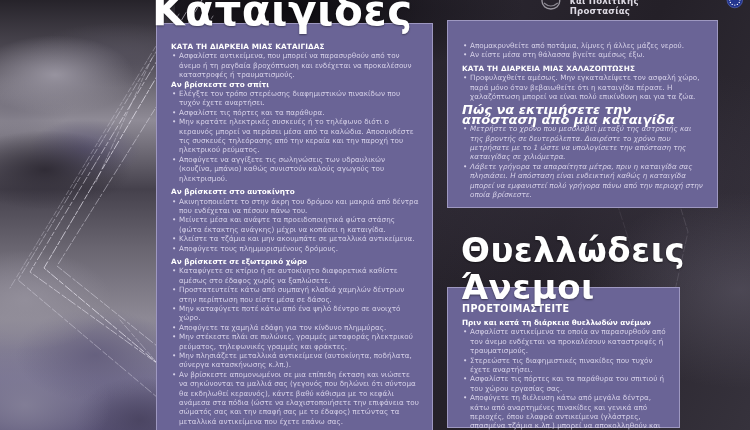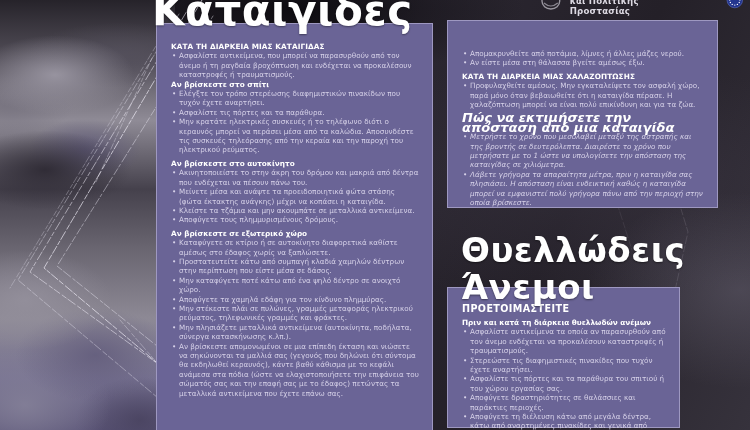--- a/index.html
+++ b/index.html
@@ -112,37 +112,38 @@
 
   <div class="panel" style="left:156px;top:23px;width:277px;height:420px;padding:18px 13px 10px 14px;">
     <div class="panel-body">
 
     <div class="block h-caps">ΚΑΤΑ ΤΗ ΔΙΑΡΚΕΙΑ ΜΙΑΣ ΚΑΤΑΙΓΙΔΑΣ</div>
         <div class="block li">Ασφαλίστε αντικείμενα, που μπορεί να παρασυρθούν από τον άνεμο ή τη ραγδαία βροχόπτωση και ενδέχεται να προκαλέσουν καταστροφές ή τραυματισμούς.</div>
         <div class="block h-sub">Αν βρίσκεστε στο σπίτι</div>
         <div class="block li">Ελέγξτε τον τρόπο στερέωσης διαφημιστικών πινακίδων που τυχόν έχετε αναρτήσει.</div>
         <div class="block li">Ασφαλίστε τις πόρτες και τα παράθυρα.</div>
         <div class="block li">Μην κρατάτε ηλεκτρικές συσκευές ή το τηλέφωνο διότι ο κεραυνός μπορεί να περάσει μέσα από τα καλώδια. Αποσυνδέστε τις συσκευές τηλεόρασης από την κεραία και την παροχή του ηλεκτρικού ρεύματος.</div>
+        <div class="block li">Αποφύγετε να αγγίξετε τις σωληνώσεις των υδραυλικών (κουζίνα, μπάνιο) καθώς συνιστούν καλούς αγωγούς του ηλεκτρισμού.</div>
         <div class="block h-sub gap">Αν βρίσκεστε στο αυτοκίνητο</div>
         <div class="block li">Ακινητοποιείστε το στην άκρη του δρόμου και μακριά από δέντρα που ενδέχεται να πέσουν πάνω του.</div>
         <div class="block li">Μείνετε μέσα και ανάψτε τα προειδοποιητικά φώτα στάσης (φώτα έκτακτης ανάγκης) μέχρι να κοπάσει η καταιγίδα.</div>
         <div class="block li">Κλείστε τα τζάμια και μην ακουμπάτε σε μεταλλικά αντικείμενα.</div>
         <div class="block li">Αποφύγετε τους πλημμυρισμένους δρόμους.</div>
         <div class="block h-sub gap">Αν βρίσκεστε σε εξωτερικό χώρο</div>
         <div class="block li">Καταφύγετε σε κτίριο ή σε αυτοκίνητο διαφορετικά καθίστε αμέσως στο έδαφος  χωρίς να ξαπλώσετε.</div>
         <div class="block li">Προστατευτείτε κάτω από συμπαγή κλαδιά χαμηλών δέντρων στην περίπτωση που είστε μέσα σε δάσος.</div>
         <div class="block li">Μην καταφύγετε ποτέ κάτω από ένα ψηλό δέντρο σε ανοιχτό χώρο.</div>
         <div class="block li">Αποφύγετε τα χαμηλά εδάφη για τον κίνδυνο πλημμύρας.</div>
         <div class="block li">Μην στέκεστε πλάι σε πυλώνες, γραμμές μεταφοράς ηλεκτρικού ρεύματος, τηλεφωνικές γραμμές και φράκτες.</div>
         <div class="block li">Μην πλησιάζετε μεταλλικά αντικείμενα (αυτοκίνητα, ποδήλατα, σύνεργα κατασκήνωσης κ.λπ.).</div>
         <div class="block li">Αν βρίσκεστε απομονωμένοι σε μια επίπεδη έκταση και νιώσετε να σηκώνονται τα μαλλιά σας (γεγονός που δηλώνει ότι σύντομα θα εκδηλωθεί κεραυνός), κάντε βαθύ κάθισμα με το κεφάλι ανάμεσα στα πόδια (ώστε να ελαχιστοποιήσετε την επιφάνεια του σώματός σας και την επαφή σας με το έδαφος) πετώντας τα μεταλλικά αντικείμενα που έχετε επάνω σας.</div>
       </div>
   </div>
 
-  <div class="panel" style="left:447px;top:20px;width:271px;height:188px;padding:28px 13px 8px 14px;">
+  <div class="panel" style="left:447px;top:20px;width:271px;height:188px;padding:20px 13px 8px 14px;">
     <div class="panel-body">
 
     <div class="block li">Απομακρυνθείτε από ποτάμια, λίμνες ή άλλες μάζες νερού.</div>
         <div class="block li">Αν είστε μέσα στη θάλασσα βγείτε αμέσως έξω.</div>
         <div class="block h-caps gap">ΚΑΤΑ ΤΗ ΔΙΑΡΚΕΙΑ ΜΙΑΣ ΧΑΛΑΖΟΠΤΩΣΗΣ</div>
         <div class="block li">Προφυλαχθείτε αμέσως. Μην εγκαταλείψετε τον ασφαλή χώρο, παρά μόνο όταν βεβαιωθείτε ότι η καταιγίδα πέρασε. Η χαλαζόπτωση μπορεί να είναι πολύ επικίνδυνη και για τα ζώα.</div>
         <div class="block h-italic gap">Πώς να εκτιμήσετε την απόσταση από μια καταιγίδα</div>
         <div class="block li italic">Μετρήστε το χρόνο που μεσολαβεί μεταξύ της αστραπής και της βροντής σε δευτερόλεπτα. Διαιρέστε το χρόνο που μετρήσατε με το 1 ώστε να υπολογίσετε την απόσταση της καταιγίδας σε χιλιόμετρα.</div>
         <div class="block li italic">Λάβετε γρήγορα τα απαραίτητα μέτρα, πριν η καταιγίδα σας πλησιάσει. Η απόσταση είναι ενδεικτική καθώς η καταιγίδα μπορεί να εμφανιστεί πολύ γρήγορα πάνω από την περιοχή στην οποία βρίσκεστε.</div>
       </div>
@@ -151,18 +152,17 @@
   <h1 class="title-wind">Θυελλώδεις Άνεμοι</h1>
 
   <div class="panel" style="left:447px;top:287px;width:233px;height:141px;padding:15px 13px 20px 14px;">
     <div class="panel-body">
 
     <div class="block h-big">ΠΡΟΕΤΟΙΜΑΣΤΕΙΤΕ</div>
         <div class="block h-sub gap">Πριν και κατά τη διάρκεια θυελλωδών ανέμων</div>
         <div class="block li">Ασφαλίστε αντικείμενα τα οποία αν παρασυρθούν από τον άνεμο ενδέχεται να προκαλέσουν καταστροφές ή τραυματισμούς.</div>
         <div class="block li">Στερεώστε τις διαφημιστικές πινακίδες που τυχόν έχετε αναρτήσει.</div>
         <div class="block li">Ασφαλίστε τις πόρτες και τα παράθυρα του σπιτιού ή του χώρου εργασίας σας.</div>
-        <div class="block li">Αποφύγετε δραστηριότητες σε θαλάσσιες και παράκτιες περιοχές.</div>
         <div class="block li">Αποφύγετε τη διέλευση κάτω από μεγάλα δέντρα, κάτω από αναρτημένες πινακίδες και γενικά από περιοχές, όπου ελαφρά αντικείμενα (γλάστρες, σπασμένα τζάμια κ.λπ.) μπορεί να αποκολληθούν και να πέσουν στο έδαφος (π.χ. κάτω από μπαλκόνια).</div>
       </div>
   </div>
 
 </div>
 
 </body></html>

